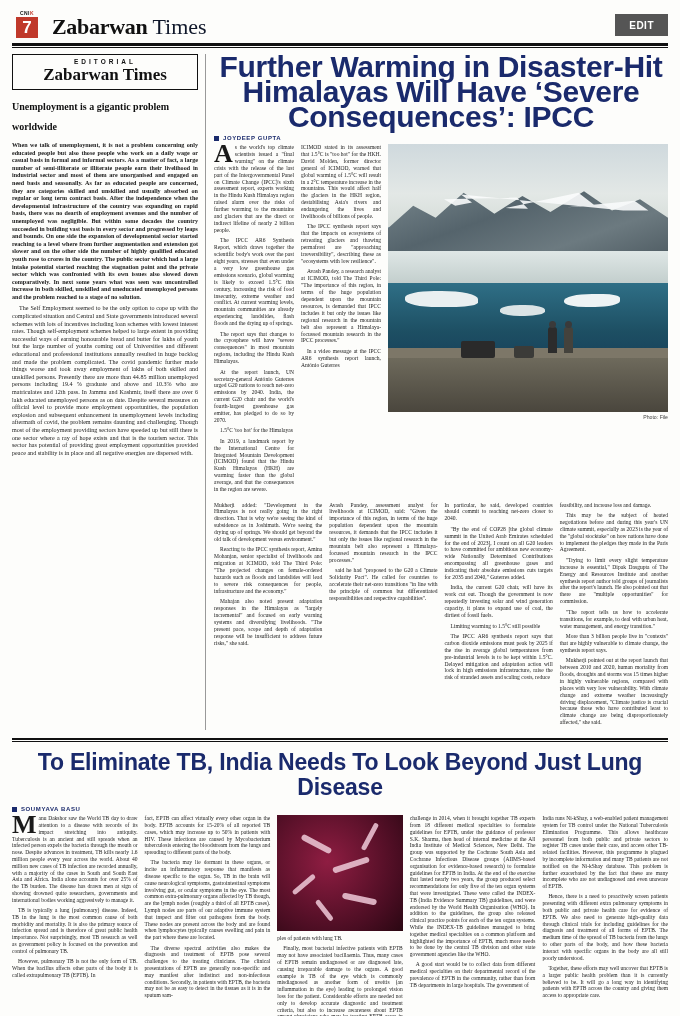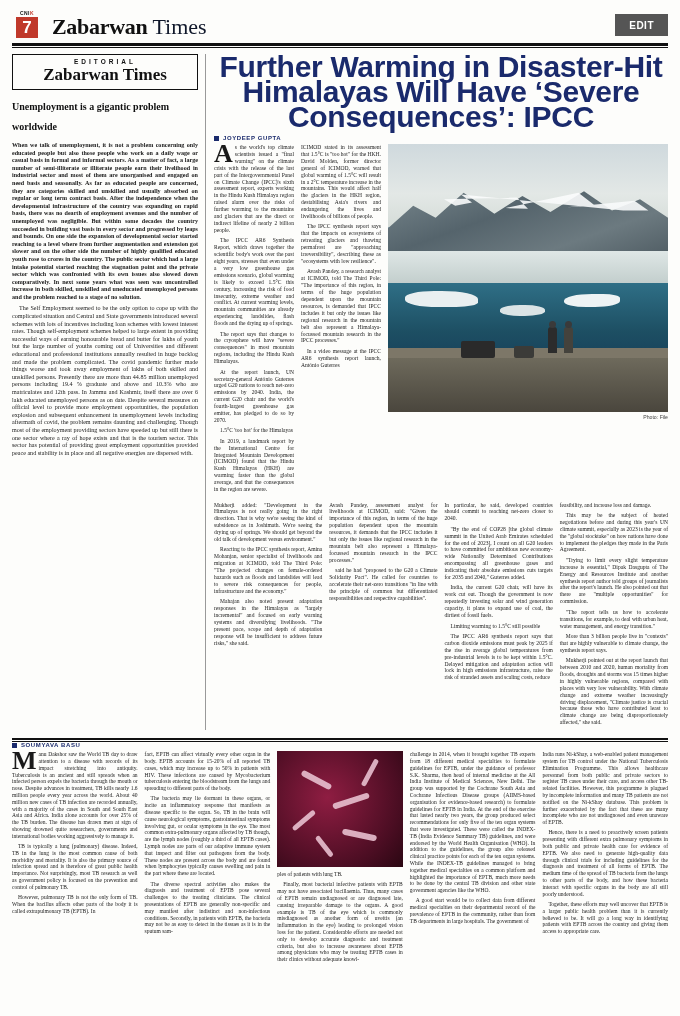--- a/index.html
+++ b/index.html
@@ -237,20 +237,21 @@
           <p>Mukherji pointed out at the report launch that between 2010 and 2020, human mortality from floods, droughts and storms was 15 times higher in highly vulnerable regions, compared with places with very low vulnerability. With climate change and extreme weather increasingly driving displacement, "Climate justice is crucial because those who have contributed least to climate change are being disproportionately affected," she said.</p>
           <p></p>
         </div>
       </div>
     </div>
   </div>
 
   <div class="mid-rule"></div>
   <div class="mid-rule2"></div>
 
+  <h1 class="tb-head">To Eliminate TB, India Needs To Look Beyond Just Lung Disease</h1>
   <div class="tb-byline">
     <span class="sq"></span>
     <span>SOUMYAVA BASU</span>
   </div>
 
   <div class="tb-grid">
     <div class="tb-col">
       <p class="first dropcap">Manu Dakshor saw the World TB day to draw attention to a disease with records of its impact stretching into antiquity. Tuberculosis is an ancient and still spreads when an infected person expels the bacteria through the mouth or nose. Despite advances in treatment, TB kills nearly 1.6 million people every year across the world. About 40 million new cases of TB infection are recorded annually, with a majority of the cases in South and South East Asia and Africa. India alone accounts for over 25% of the TB burden. The disease has drawn men at sign of showing drowned quite researchers, governments and international bodies working aggressively to manage it.</p>
       <p>TB is typically a lung (pulmonary) disease. Indeed, TB in the lung is the most common cause of both morbidity and mortality. It is also the primary source of infection spread and is therefore of great public health importance. Not surprisingly, most TB research as well as government policy is focused on the prevention and control of pulmonary TB.</p>
       <p>However, pulmonary TB is not the only form of TB. When the bacillus affects other parts of the body it is called extrapulmonary TB (EPTB). In</p>

